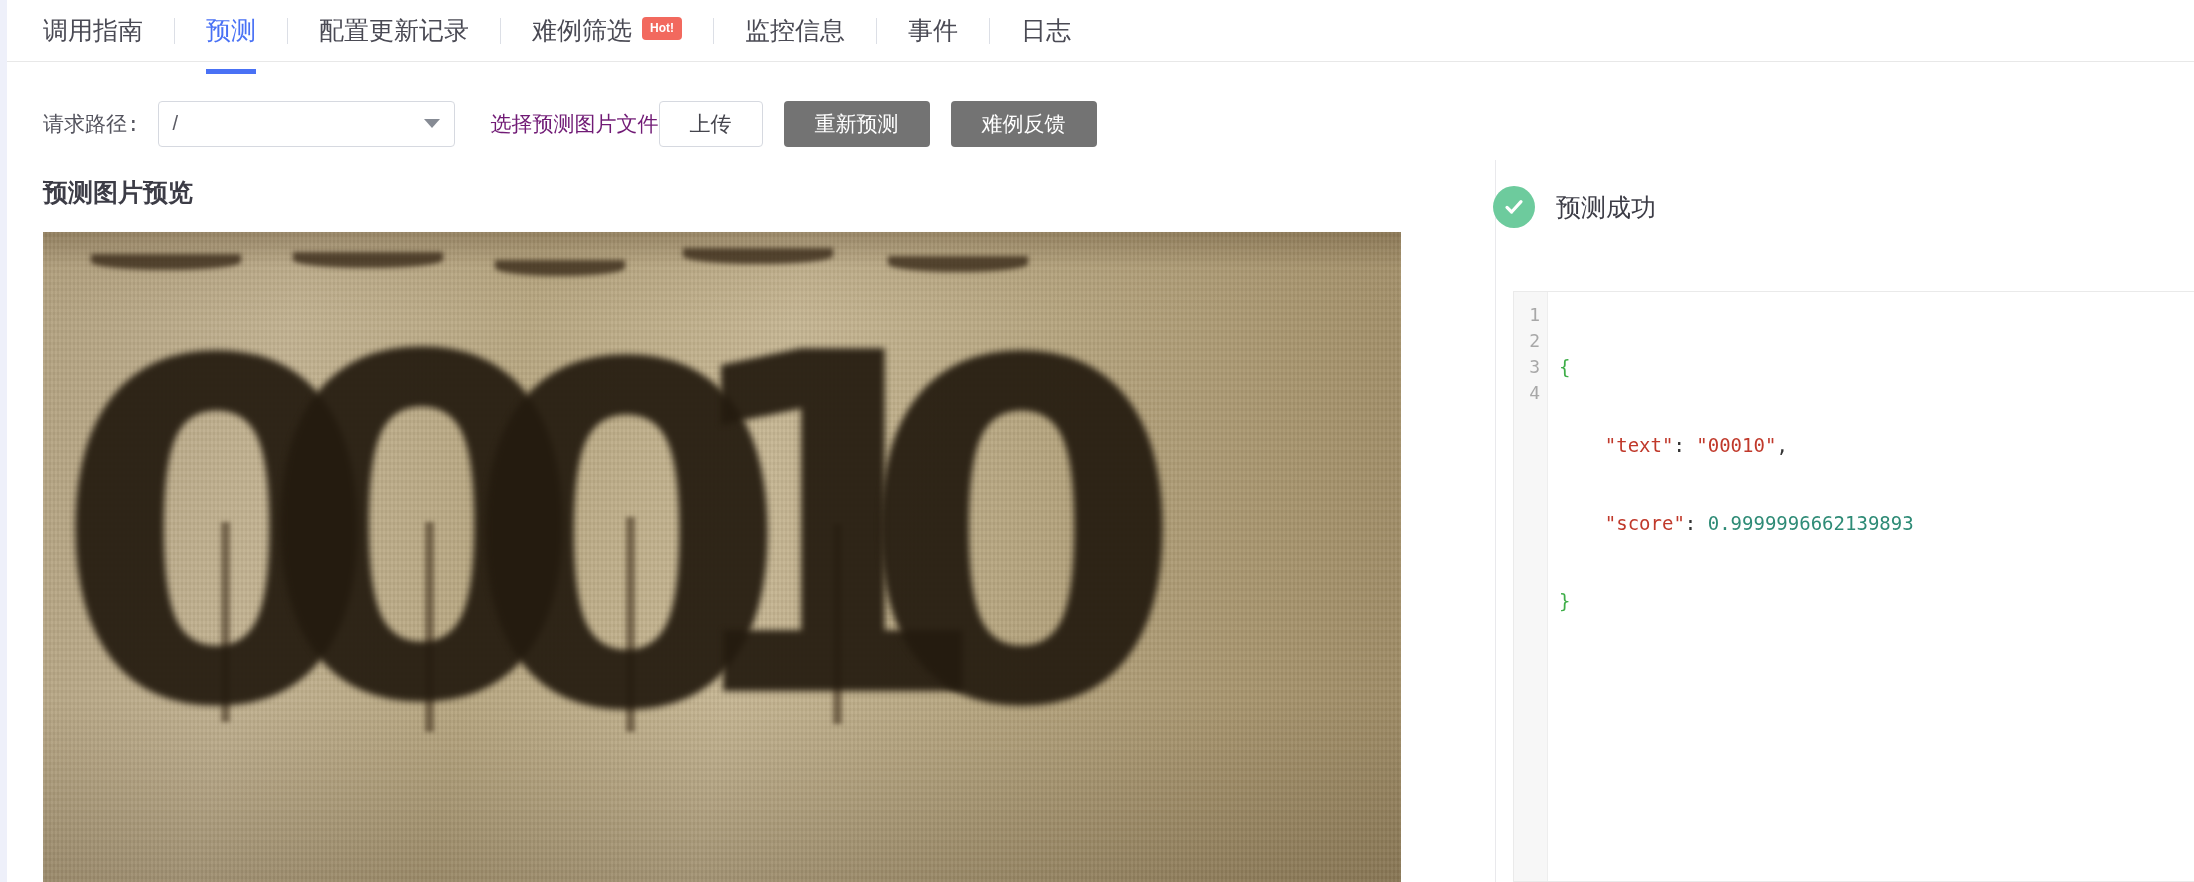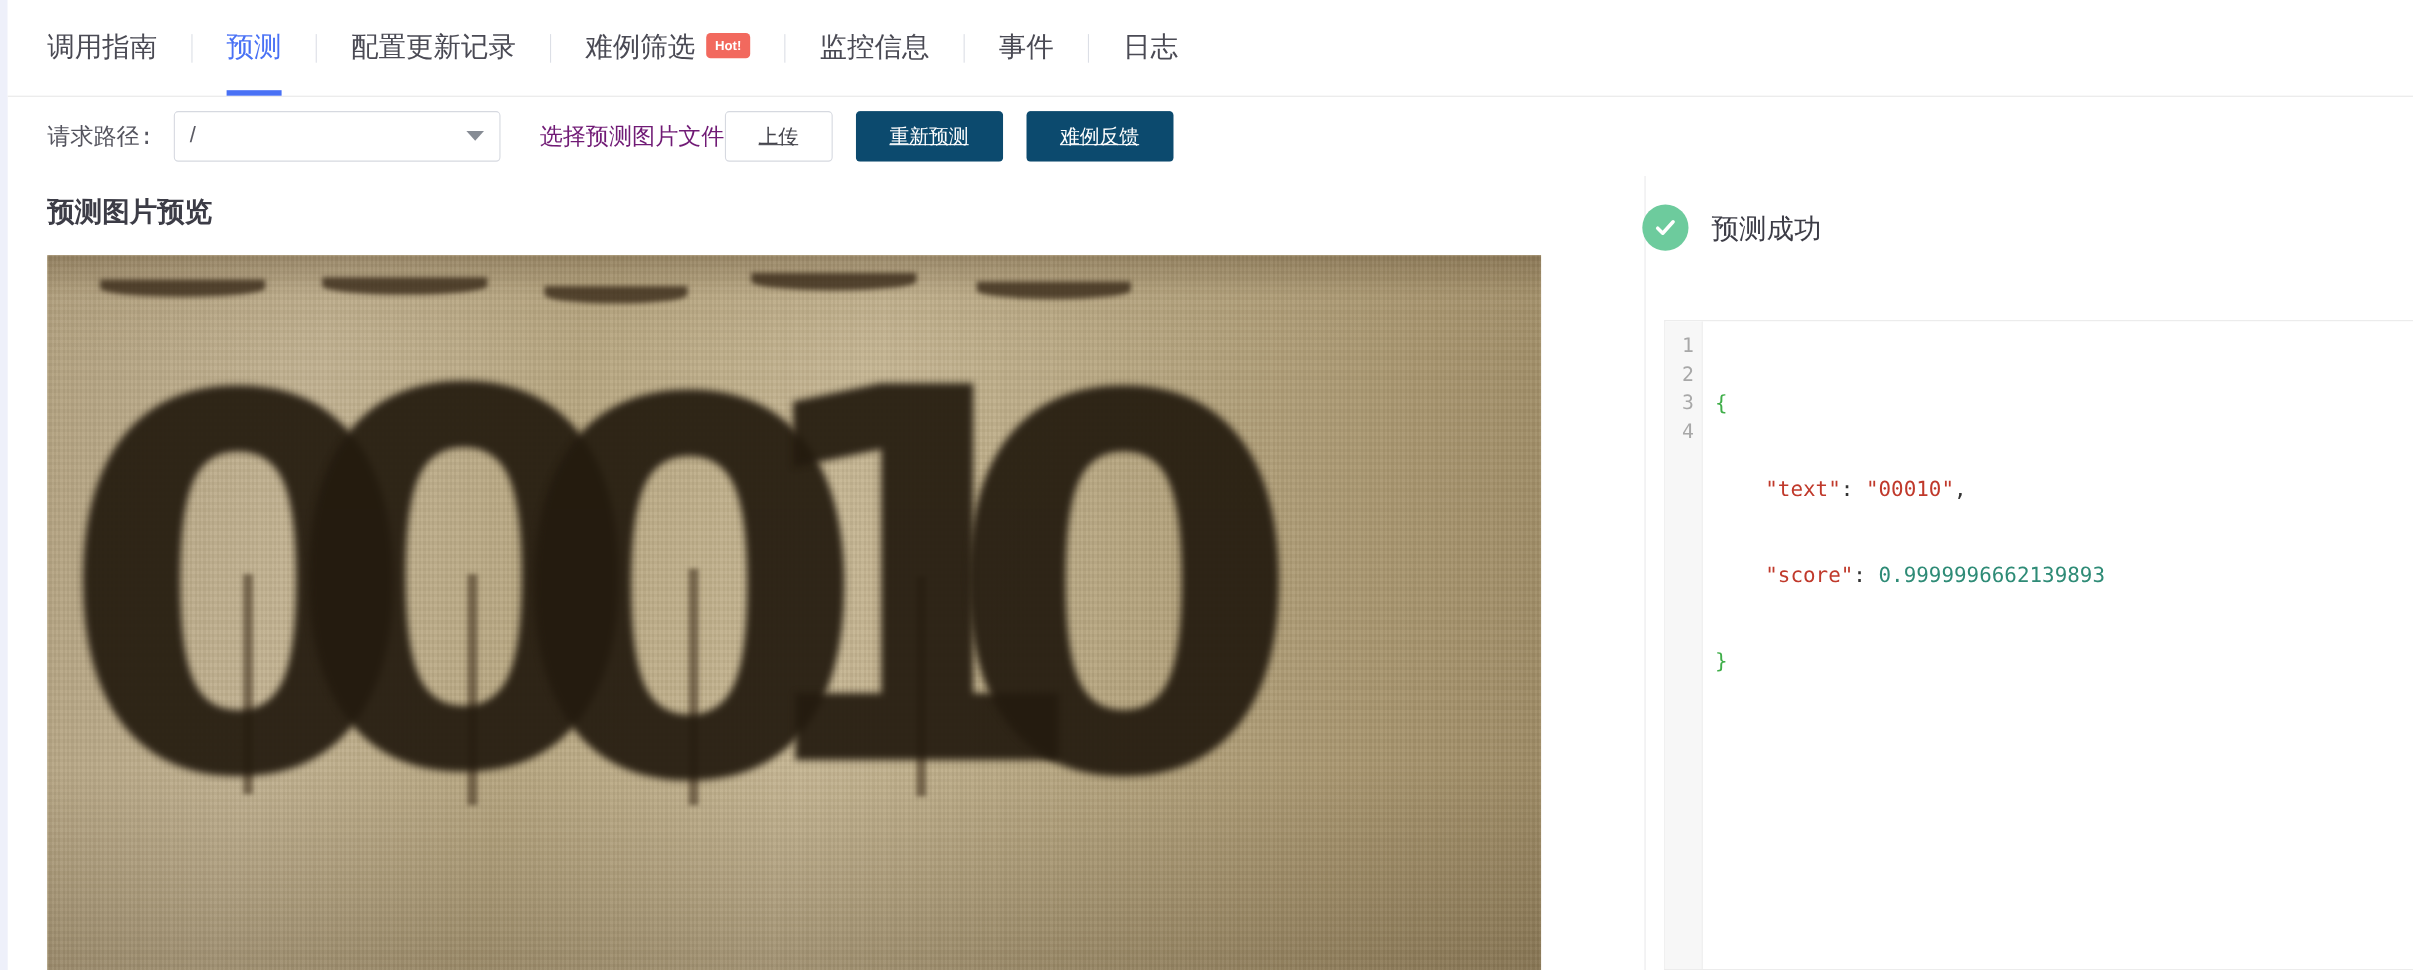--- a/index.html
+++ b/index.html
@@ -19,21 +19,21 @@
   
   .edge-strip {
     position: absolute; left: 0; top: 0;
     width: 7px; height: 882px;
     background: #eef0fa;
   }
 
   
   .tabbar {
     position: absolute; left: 7px; top: 0;
-    width: 2187px; height: 88px;
+    width: 2187px; height: 62px;
     background: #ffffff;
     border-bottom: 1px solid #e8e8e8;
     display: flex; align-items: center;
     padding-left: 36px;
   }
   .tab {
     display: flex; align-items: center;
     font-size: 25px;
     color: #4a4a54;
     padding: 0 0 0 0;
@@ -109,37 +109,36 @@
   }
   .spacer-a { width: 36px; }
   .upload-label {
     font-size: 21px;
     color: #701a75;
     white-space: nowrap;
   }
   .btn {
     height: 46px;
     border-radius: 4px;
-    font-size: 18px;
+    font-size: 21px;
     display: inline-flex;
     align-items: center;
     justify-content: center;
     cursor: pointer;
     white-space: nowrap;
     border: 1px solid transparent;
-    text-decoration: underline;
   }
   .btn-outline {
     background: #ffffff;
     border: 1px solid #d6d9e0;
     color: #45454d;
     padding: 0 30px;
   }
   .btn-primary {
-    background: #0c4a6e;
+    background: #737373;
     color: #ffffff;
     padding: 0 30px;
     margin-left: 21px;
   }
 
   
   .left-panel {
     position: absolute;
     left: 7px; top: 160px;
     width: 1444px; height: 722px;

